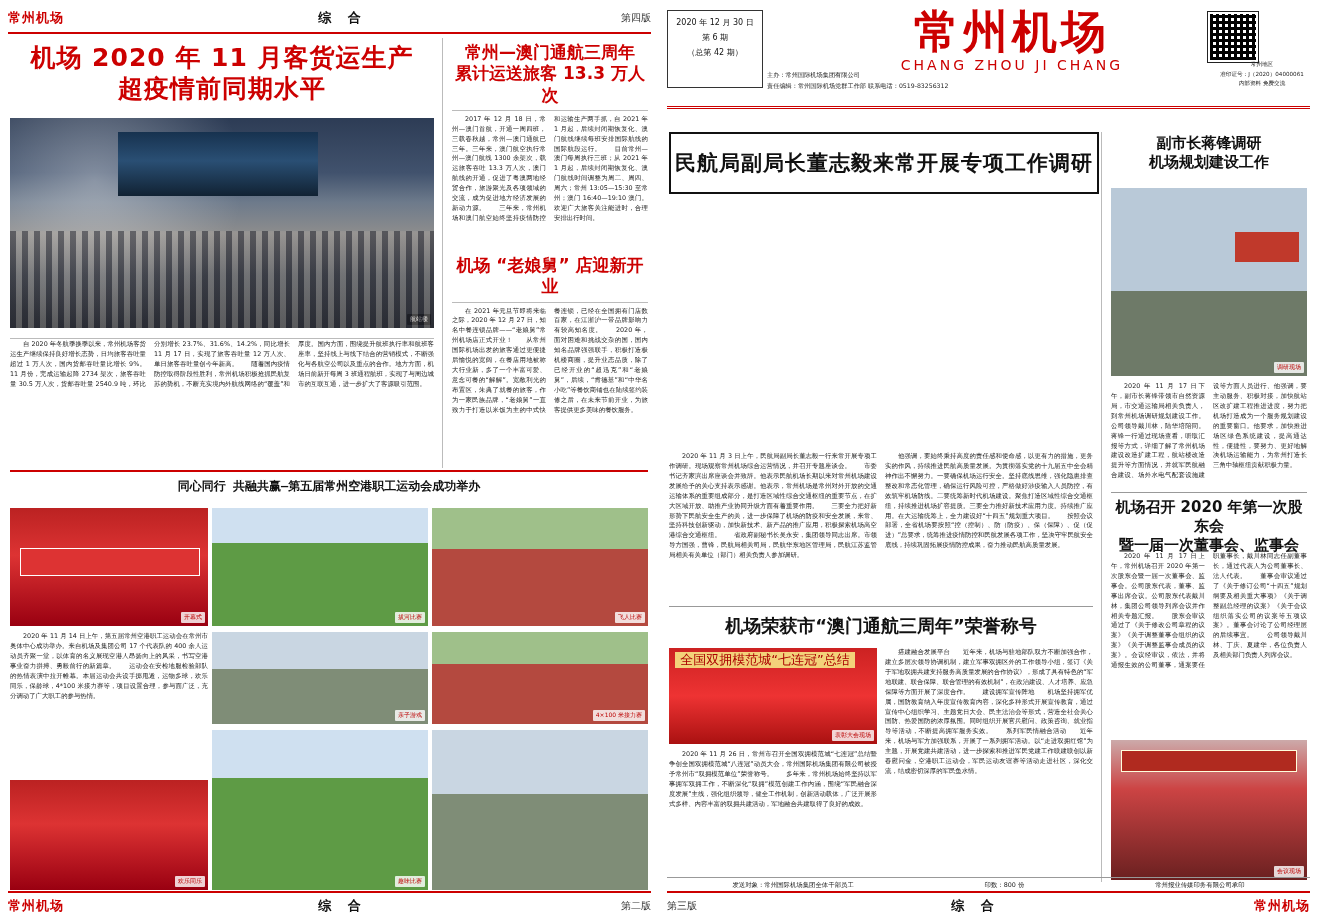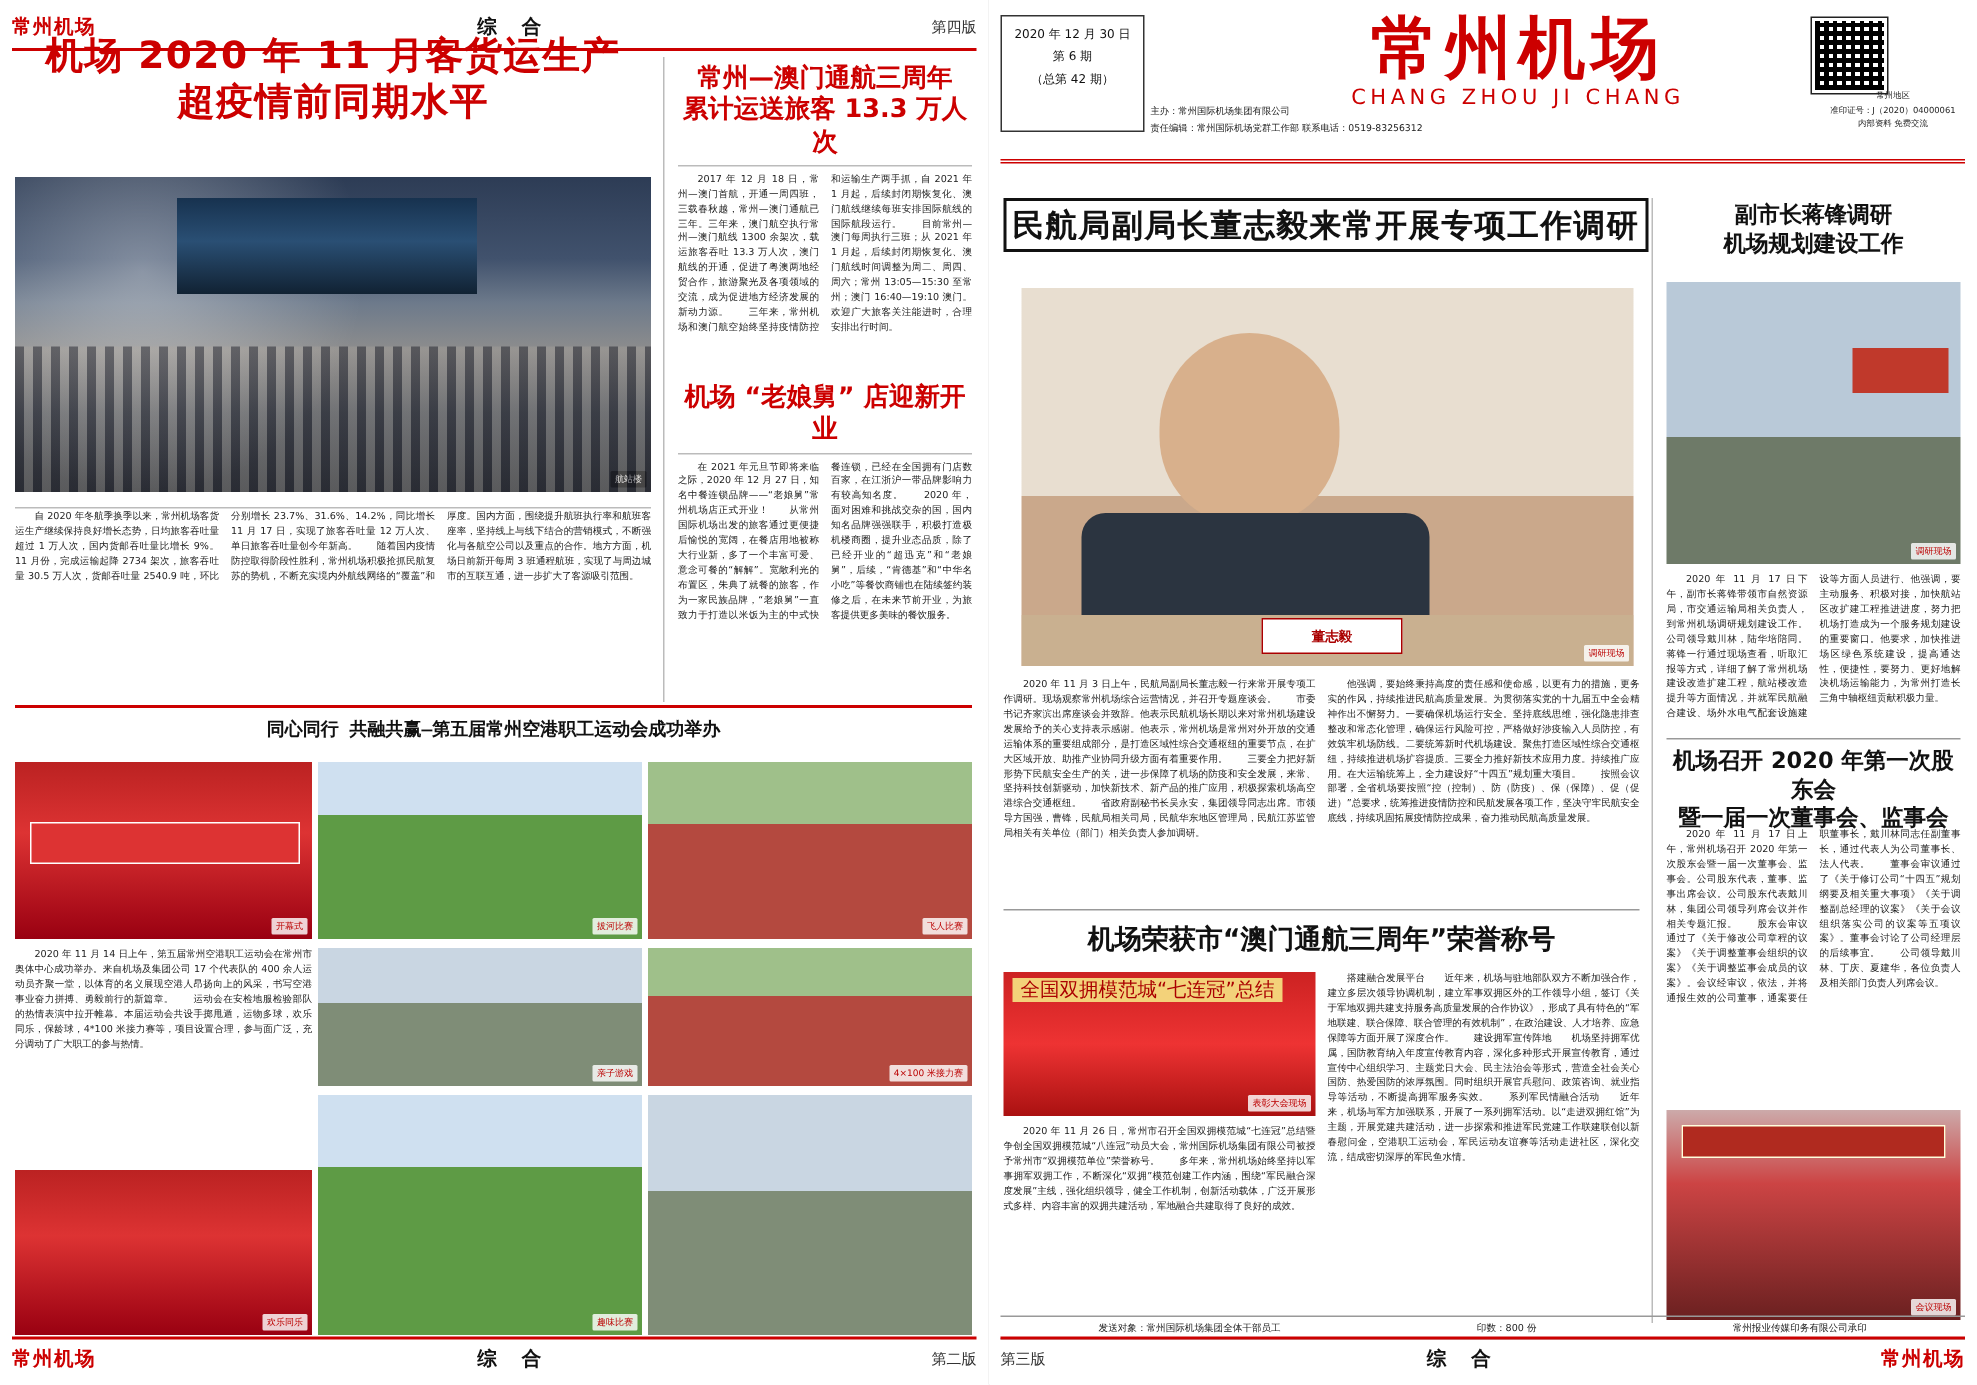--- a/index.html
+++ b/index.html
@@ -72,21 +72,21 @@
 <div class="page">
 
   <div class="sheet left">
 
     <div class="hdr">
       <span class="nameplate">常州机场</span>
       <span class="center">综 合</span>
       <span class="pg">第四版</span>
     </div>
 
-    <div class="col" style="left:10px;top:21px;width:424px;">
+    <div class="col" style="left:10px;top:42px;width:424px;">
       <div class="hl big">机场 2020 年 11 月客货运生产</div>
       <div class="hl big">超疫情前同期水平</div>
     </div>
 
     <div class="photo ph-terminal" style="left:10px;top:118px;width:424px;height:210px;position:absolute;">
       <div class="photo ph-stage" style="position:absolute;left:108px;top:14px;width:200px;height:64px;"></div>
       <div class="cap dark">航站楼</div>
     </div>
     <div style="position:absolute;left:10px;top:334px;width:424px;" class="thinrule"></div>
     <div class="body-text" style="position:absolute;left:10px;top:340px;width:424px;height:118px;column-count:3;">自 2020 年冬航季换季以来，常州机场客货运生产继续保持良好增长态势，日均旅客吞吐量超过 1 万人次，国内货邮吞吐量比增长 9%。11 月份，完成运输起降 2734 架次，旅客吞吐量 30.5 万人次，货邮吞吐量 2540.9 吨，环比分别增长 23.7%、31.6%、14.2%，同比增长 11 月 17 日，实现了旅客吞吐量 12 万人次、单日旅客吞吐量创今年新高。　　随着国内疫情防控取得阶段性胜利，常州机场积极抢抓民航复苏的势机，不断充实境内外航线网络的“覆盖”和厚度。国内方面，围绕提升航班执行率和航班客座率，坚持线上与线下结合的营销模式，不断强化与各航空公司以及重点的合作。地方方面，机场日前新开每周 3 班通程航班，实现了与周边城市的互联互通，进一步扩大了客源吸引范围。</div>
@@ -173,32 +173,25 @@
         <div>主办：常州国际机场集团有限公司</div>
         <div>责任编辑：常州国际机场党群工作部    联系电话：0519-83256312</div>
       </div>
       <div class="qr"></div>
       <div class="lic" style="white-space:pre-line;">常州地区
 准印证号：J（2020）04000061
 内部资料  免费交流</div>
     </div>
 
     <div style="position:absolute;left:10px;top:132px;width:430px;">
-      <div style="border:2px solid #111;padding:2px 4px;">
+      <div style="border:2px solid #111;padding:15px 4px;">
         <h2 class="black" style="font-size:21px;letter-spacing:1px;">民航局副局长董志毅来常开展专项工作调研</h2>
       </div>
     </div>
 
-    <div class="photo ph-portrait" style="position:absolute;left:22px;top:192px;width:408px;height:252px;">
-      <div style="position:absolute;left:92px;top:30px;width:120px;height:128px;border-radius:50% 50% 46% 46%;background:#d8b08c;"></div>
-      <div style="position:absolute;left:40px;top:150px;width:232px;height:70px;background:#2b3440;border-radius:16px 16px 0 0;"></div>
-      <div style="position:absolute;left:0;bottom:0;width:100%;height:34px;background:#c9b090;"></div>
-      <div style="position:absolute;left:160px;bottom:8px;width:92px;height:22px;background:#fff;border:1px solid #a00;color:#a00;font-size:9px;font-weight:bold;display:flex;align-items:center;justify-content:center;">董志毅</div>
-      <div class="cap">调研现场</div>
-    </div>
 
     <div class="body-text" style="position:absolute;left:10px;top:452px;width:208px;height:146px;">2020 年 11 月 3 日上午，民航局副局长董志毅一行来常开展专项工作调研。现场观察常州机场综合运营情况，并召开专题座谈会。　　市委书记齐家滨出席座谈会并致辞。他表示民航机场长期以来对常州机场建设发展给予的关心支持表示感谢。他表示，常州机场是常州对外开放的交通运输体系的重要组成部分，是打造区域性综合交通枢纽的重要节点，在扩大区域开放、助推产业协同升级方面有着重要作用。　　三要全力把好新形势下民航安全生产的关，进一步保障了机场的防疫和安全发展，来常、坚持科技创新驱动，加快新技术、新产品的推广应用，积极探索机场高空港综合交通枢纽。　　省政府副秘书长吴永安，集团领导同志出席。市领导方国强，曹锋，民航局相关司局，民航华东地区管理局，民航江苏监管局相关有关单位（部门）相关负责人参加调研。</div>
     <div class="body-text" style="position:absolute;left:226px;top:452px;width:208px;height:146px;">他强调，要始终秉持高度的责任感和使命感，以更有力的措施，更务实的作风，持续推进民航高质量发展。为贯彻落实党的十九届五中全会精神作出不懈努力。一要确保机场运行安全。坚持底线思维，强化隐患排查整改和常态化管理，确保运行风险可控，严格做好涉疫输入人员防控，有效筑牢机场防线。二要统筹新时代机场建设。聚焦打造区域性综合交通枢纽，持续推进机场扩容提质。三要全力推好新技术应用力度。持续推广应用。在大运输统筹上，全力建设好“十四五”规划重大项目。　　按照会议部署，全省机场要按照“控（控制）、防（防疫）、保（保障）、促（促进）”总要求，统筹推进疫情防控和民航发展各项工作，坚决守牢民航安全底线，持续巩固拓展疫情防控成果，奋力推动民航高质量发展。</div>
 
     <div style="position:absolute;left:10px;top:606px;width:424px;border-top:1px solid #999;"></div>
 
     <div style="position:absolute;left:10px;top:614px;width:424px;">
       <h2 class="black" style="font-size:18px;">机场荣获市“澳门通航三周年”荣誉称号</h2>
     </div>
 

